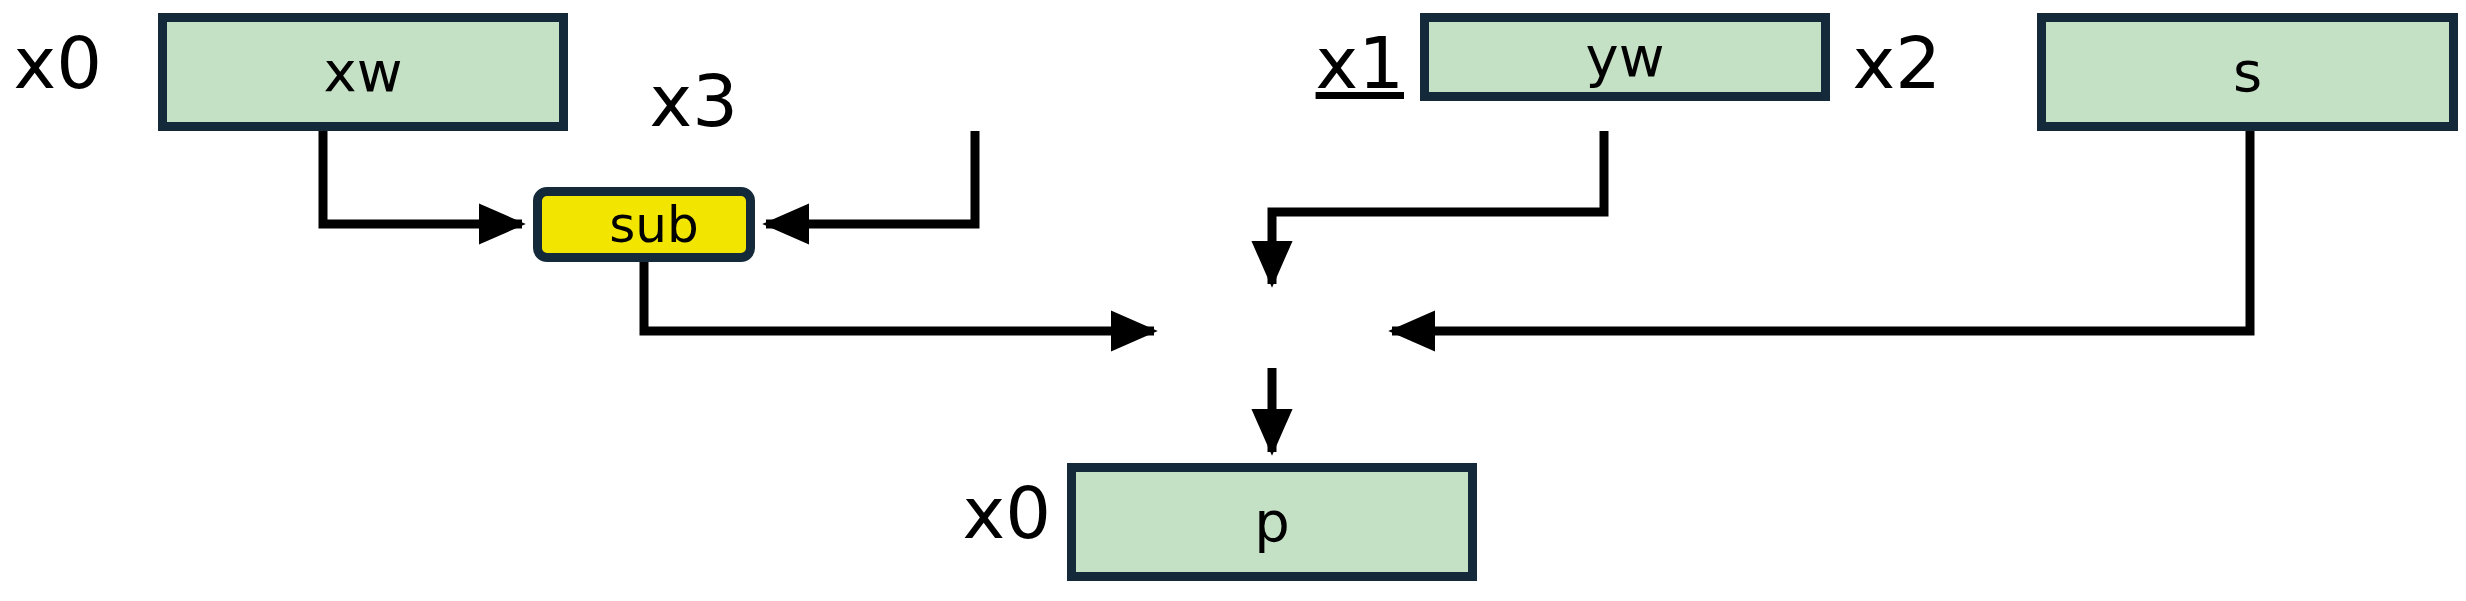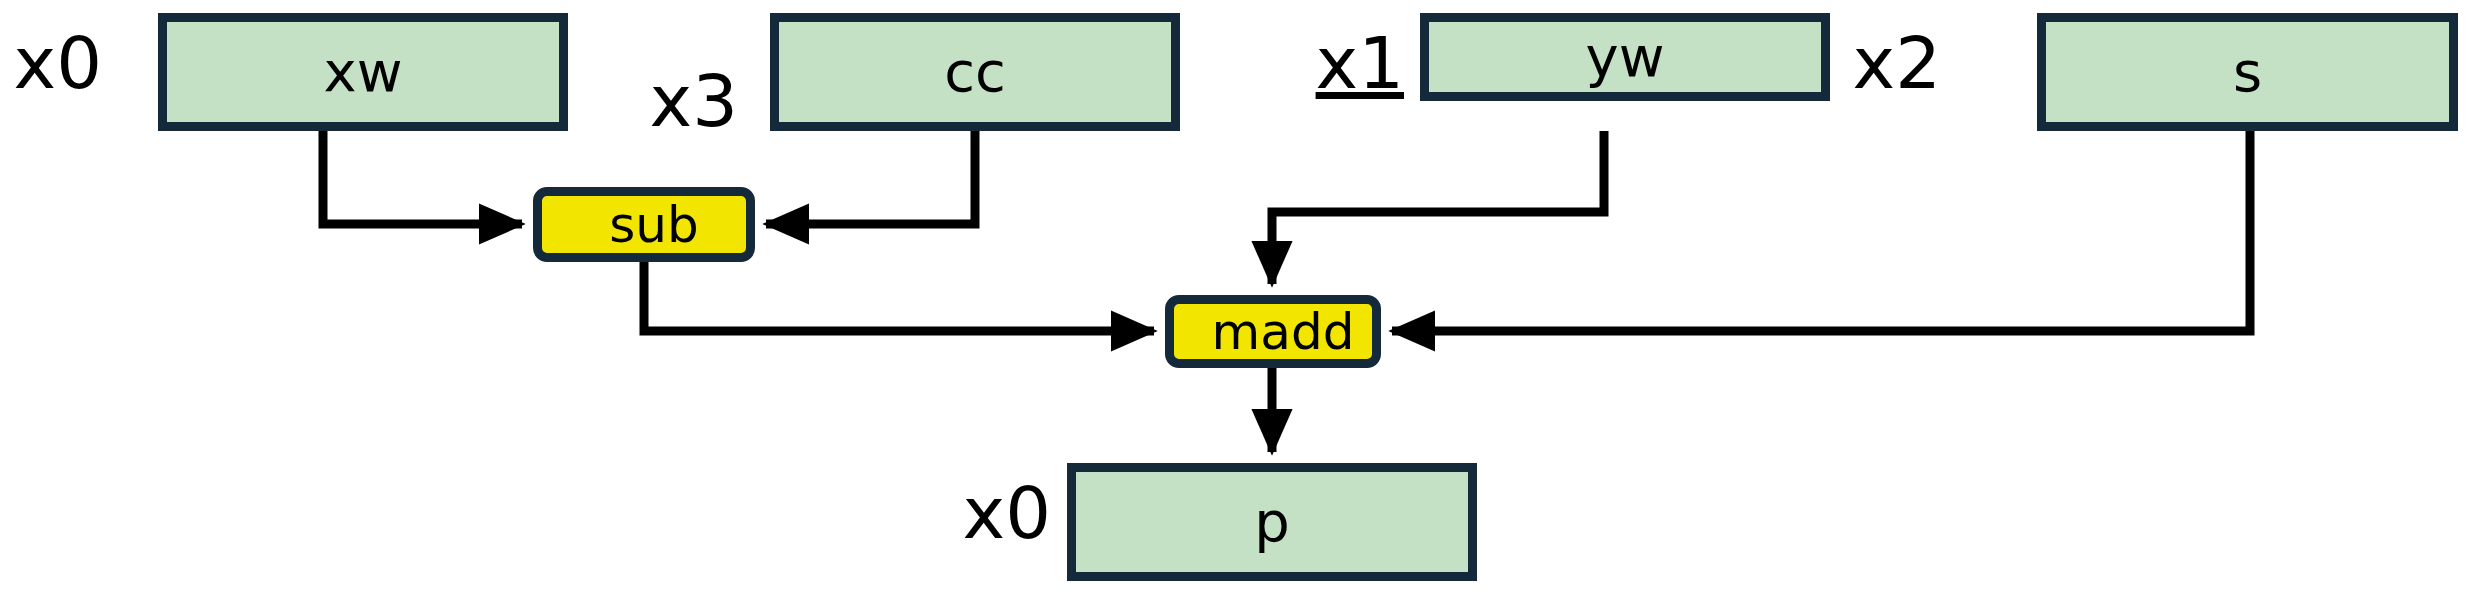--- a/index.html
+++ b/index.html
@@ -86,37 +86,31 @@
   <div class="reg-label" style="left:10px; top:27px; width:92px;">x0</div>
   <div class="reg-label" style="left:646px; top:27px; width:92px;margin-top:38px;">x3</div>
   <div class="reg-label" style="left:1312px; top:27px; width:92px;text-decoration:underline;">x1</div>
   <div class="reg-label" style="left:1849px; top:27px; width:92px;">x2</div>
   <div class="reg-label" style="left:959px; top:477px; width:92px;">x0</div>
 
   <div class="node node-data" style="left:118px; top:13px; width:410px; height:118px;margin-left:40px;">
     <span>xw</span>
   </div>
 
-  <div class="node node-data" style="left:770px; top:13px; width:410px; height:118px;">
-    <span>cc</span>
-  </div>
 
   <div class="node node-data" style="left:1420px; top:13px; width:410px; height:88px;">
     <span>yw</span>
   </div>
 
   <div class="node node-data" style="left:2037px; top:13px; width:421px; height:118px;">
     <span>s</span>
   </div>
 
   <div class="node node-op" style="left:533px; top:187px; width:222px; height:75px;">
     <span>sub</span>
   </div>
 
-  <div class="node node-op" style="left:1165px; top:295px; width:216px; height:73px;">
-    <span>madd</span>
-  </div>
 
   <div class="node node-data" style="left:1067px; top:463px; width:410px; height:118px;">
     <span>p</span>
   </div>
 
 </div>
 
 </body></html>

